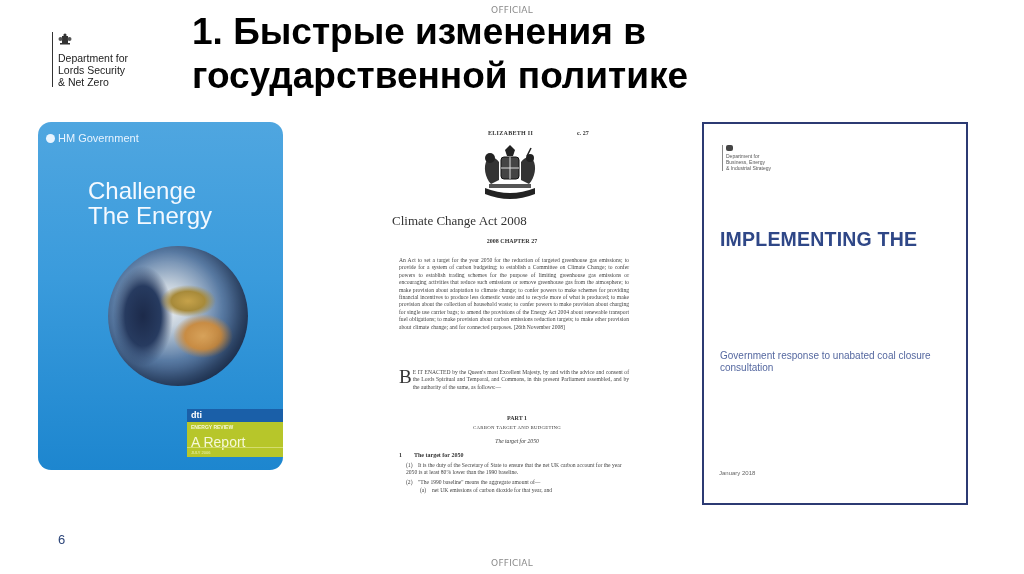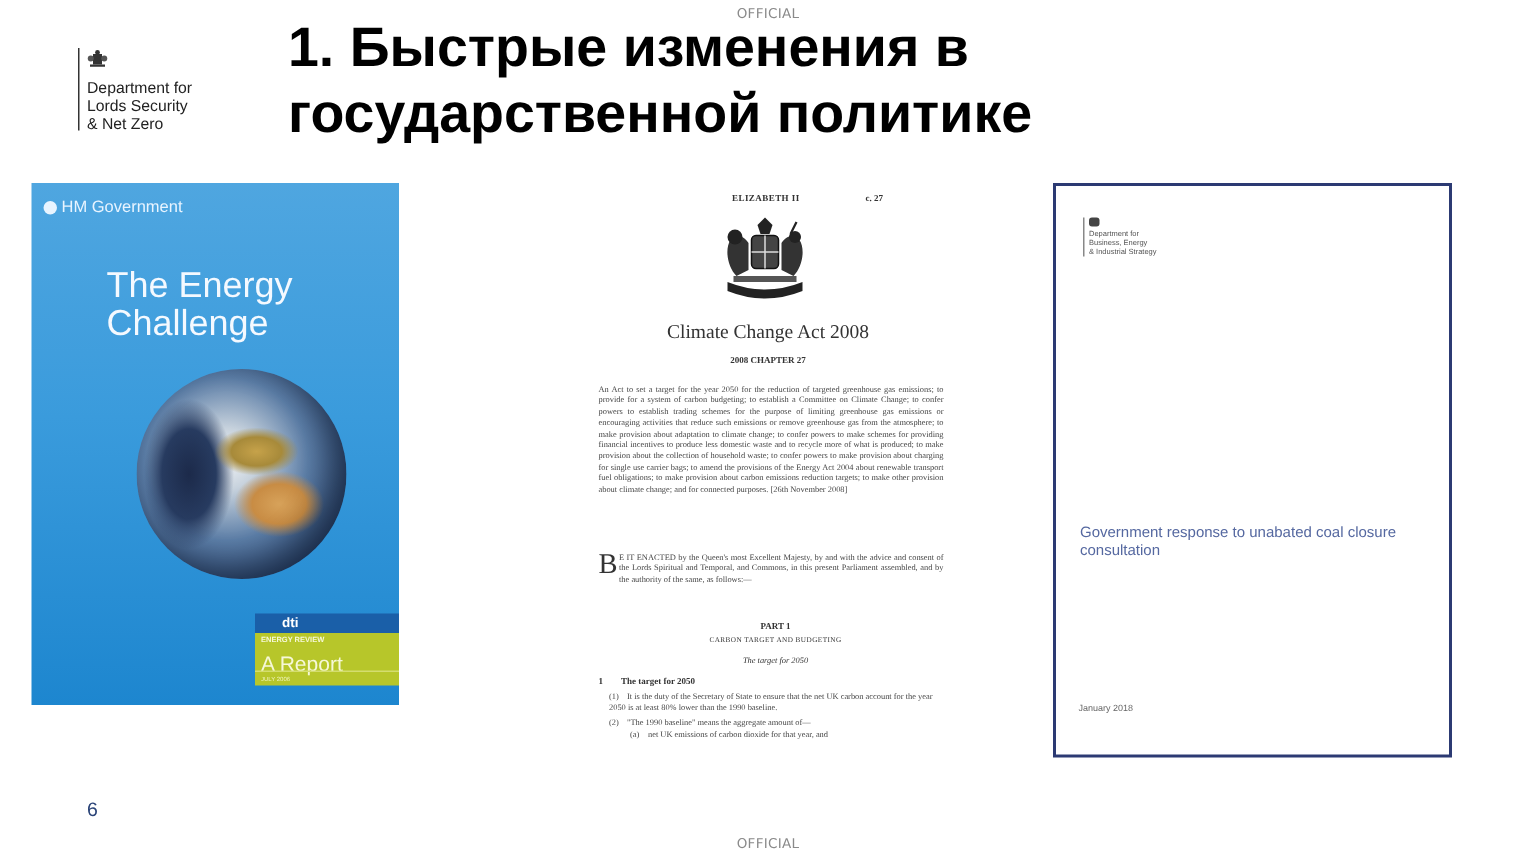--- a/index.html
+++ b/index.html
@@ -14,48 +14,48 @@
     .dept-logo { position: absolute; left: 52px; top: 32px; height: 55px; border-left: 1px solid #333;
       padding-left: 5px; }
     .crest-mini { width: 14px; height: 12px; margin-top: 1px; margin-bottom: 3px; }
     .dept-line { font-size: 10.5px; line-height: 12px; color: #222; font-family: "Liberation Sans", sans-serif; }
 
     .slide-title { position: absolute; left: 192px; top: 10px; width: 620px;
       font-family: "Liberation Sans", sans-serif; font-weight: bold; font-size: 37px; line-height: 44px;
       color: #000000; }
 
     
-    .cover-energy { position: absolute; left: 21px; top: 122px; width: 245px; height: 348px;
-      background: linear-gradient(180deg, #4fa6e0 0%, #3a9bdc 45%, #1d86cf 100%); overflow: hidden; }
+    .cover-energy { position: absolute; left: 38px; top: 122px; width: 245px; height: 348px;
+      background: linear-gradient(180deg, #4fa6e0 0%, #3a9bdc 45%, #1d86cf 100%); overflow: hidden; border-radius: 13px; }
     .hmg { position: absolute; left: 8px; top: 10px; font-size: 11px; color: #e8f4ff; display: flex; align-items: center; gap: 3px; }
     .hmg-crest { width: 9px; height: 9px; border-radius: 50%; background: #e8f4ff; display: inline-block; }
     .cover-title { position: absolute; left: 50px; top: 56px; font-size: 24px; line-height: 25px; color: #f4f9ff;
       font-family: "Liberation Sans", sans-serif; }
     .globe { position: absolute; left: 70px; top: 124px; width: 140px; height: 140px; border-radius: 50%;
       background:
         radial-gradient(ellipse 30px 22px at 95px 90px, #d7a25a 0%, #c88c44 60%, transparent 100%),
         radial-gradient(ellipse 28px 16px at 80px 55px, #c6a24a 0%, #a78a3a 60%, transparent 100%),
         radial-gradient(ellipse 30px 50px at 35px 70px, #1c2a4a 0%, #273b60 60%, transparent 100%),
         radial-gradient(circle at 60px 60px, #f0f3f6 0%, #c7d2dd 18%, #5b7da6 48%, #233e6b 80%, #0f2140 100%);
       box-shadow: inset -10px -8px 20px rgba(0,0,0,0.35); }
     .band-dti { position: absolute; left: 149px; top: 287px; width: 96px; height: 13px; background: #1a5fa8;
-      color: #fff; font-size: 9px; font-weight: bold; padding-left: 18px; line-height: 13px; }
+      color: #fff; font-size: 9px; font-weight: bold; padding-left: 4px; line-height: 13px; }
     .band-green { position: absolute; left: 149px; top: 300px; width: 96px; height: 35px; background: #b7c62a; }
     .band-review { position: absolute; left: 4px; top: 2px; font-size: 5px; color: #f6f8d8; font-weight: bold; }
     .band-report { position: absolute; left: 4px; top: 12px; font-size: 14px; color: #f6f8d8; }
     .band-date { position: absolute; left: 0; top: 25px; width: 96px; height: 10px; border-top: 1px solid #d4dd6e;
       font-size: 4px; color: #eef3b8; padding-left: 4px; line-height: 9px; }
 
     
     .act-doc { position: absolute; left: 392px; top: 122px; width: 250px; height: 380px; background: #fff;
       font-family: "Liberation Serif", serif; color: #333; }
     .act-header-left { position: absolute; left: 96px; top: 8px; font-size: 6px; font-weight: bold; letter-spacing: 0.3px; }
     .act-header-right { position: absolute; left: 185px; top: 8px; font-size: 6px; font-weight: bold; }
     .royal-crest { position: absolute; left: 87px; top: 22px; width: 62px; height: 62px; }
-    .act-title { position: absolute; left: 0; width: 240px; top: 91px; text-align: center; font-size: 13px; color: #333; }
+    .act-title { position: absolute; left: 0; width: 240px; top: 91px; font-size: 13px; color: #333; }
     .act-chapter { position: absolute; left: 0; width: 240px; top: 116px; text-align: center; font-size: 6px; font-weight: bold; }
     .act-intro { position: absolute; left: 7px; top: 135px; width: 230px; font-size: 5.6px; line-height: 7.4px;
       text-align: justify; color: #444; }
     .act-enacted { position: absolute; left: 7px; top: 247px; width: 230px; font-size: 5.6px; line-height: 7.4px;
       text-align: justify; color: #444; }
     .dropcap { float: left; font-size: 19px; line-height: 15px; margin-right: 1px; color: #333; }
     .act-part { position: absolute; left: 0; width: 250px; top: 293px; text-align: center; font-size: 6px; font-weight: bold; }
     .act-part-sub { position: absolute; left: 0; width: 250px; top: 303px; text-align: center; font-size: 4.8px; letter-spacing: 0.3px; }
     .act-target-italic { position: absolute; left: 0; width: 250px; top: 316px; text-align: center; font-size: 5.6px; font-style: italic; }
     .act-s1 { position: absolute; left: 7px; top: 330px; font-size: 6px; font-weight: bold; }
@@ -95,22 +95,22 @@
 </div>
 
 <h1 class="slide-title">1. Быстрые изменения в государственной политике</h1>
 
 <div class="cover-energy">
   <div class="hmg">
     <span class="hmg-crest"></span>
     <span>HM Government</span>
   </div>
   <div class="cover-title">
+    <div>Challenge</div>
     <div>The Energy</div>
-    <div>Challenge</div>
   </div>
   <div class="globe"></div>
   <div class="band-dti">dti</div>
   <div class="band-green">
     <div class="band-review">ENERGY REVIEW</div>
     <div class="band-report">A Report</div>
     <div class="band-date">JULY 2006</div>
   </div>
 </div>
 
@@ -154,19 +154,20 @@
 </div>
 
 <div class="coal-doc">
   <div class="beis-logo">
     <div class="beis-crest"></div>
     <div class="beis-line">Department for</div>
     <div class="beis-line">Business, Energy</div>
     <div class="beis-line">&amp; Industrial Strategy</div>
   </div>
   <div class="coal-title">
+    <div>IMPLEMENTING THE</div>
   </div>
   <div class="coal-sub">Government response to unabated coal closure consultation</div>
   <div class="coal-date">January 2018</div>
 </div>
 
 <div class="page-num">6</div>
 <div class="classification bottom">OFFICIAL</div>
 
 </body></html>

